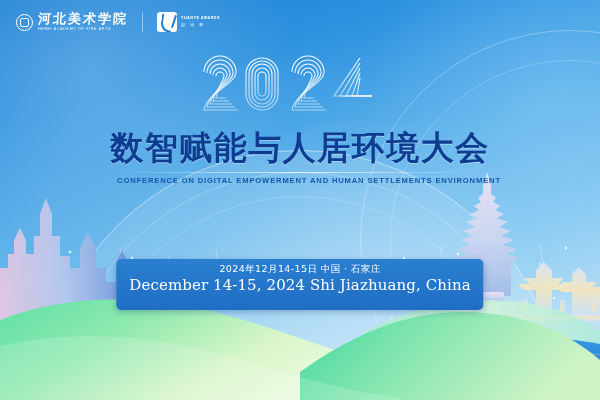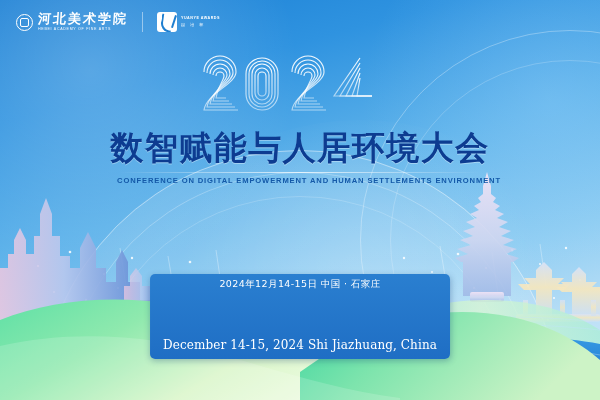--- a/index.html
+++ b/index.html
@@ -73,27 +73,27 @@
   }
   .title-rule{position:absolute;left:50%;transform:translateX(-50%);top:172px;width:362px;height:1px;
     background:linear-gradient(90deg,rgba(255,255,255,0),rgba(255,255,255,.75),rgba(255,255,255,0));z-index:21;}
   .organizer{
     position:absolute;left:0;right:0;top:207px;text-align:center;z-index:22;
     font-size:9.5px;letter-spacing:.6px;color:#15529c;font-family:"DejaVu Sans","Liberation Sans",sans-serif;
   }
 
   
   .date-badge{
-    position:absolute;left:50%;transform:translateX(-50%);top:274px;z-index:26;
+    position:absolute;left:50%;transform:translateX(-50%);top:259px;z-index:26;
     background:linear-gradient(180deg,#2a7fd0 0%,#1f6ec4 100%);
-    border-radius:5px;padding:4px 13px 6px;text-align:center;
+    border-radius:5px;padding:4px 13px 15px;text-align:center;
     box-shadow:0 2px 6px rgba(10,50,110,.30);
   }
   .date-cn{font-size:9.5px;color:#fff;letter-spacing:.4px;font-family:"DejaVu Sans","Liberation Sans",sans-serif;line-height:1.35;white-space:nowrap;}
-  .date-en{font-size:12px;color:#fff;letter-spacing:.1px;font-family:"DejaVu Serif","Liberation Serif",serif;line-height:1.3;white-space:nowrap;margin-top:47px;}
+  .date-en{font-size:15px;color:#fff;letter-spacing:.1px;font-family:"DejaVu Serif","Liberation Serif",serif;line-height:1.3;white-space:nowrap;}
 
   
   .scene{position:absolute;left:0;right:0;bottom:0;height:400px;z-index:10;pointer-events:none;}
   .scene svg{display:block;width:600px;height:400px;}
   .scene-front{z-index:24;}
 </style>
 </head>
 <body>
 
 <div id="poster">

